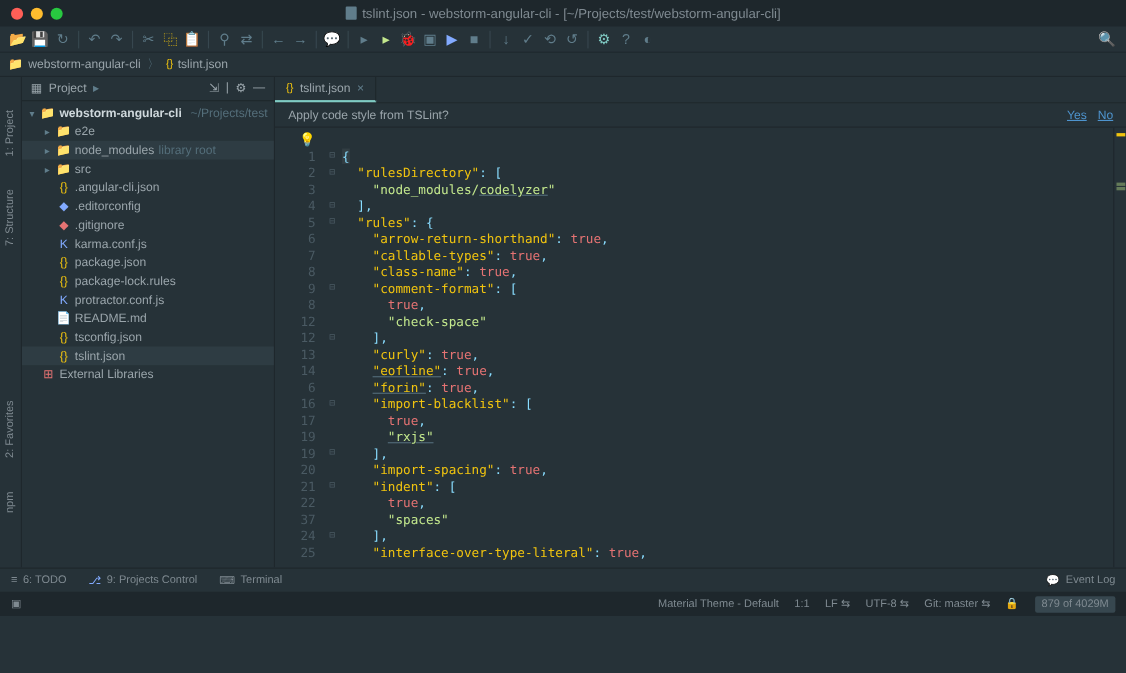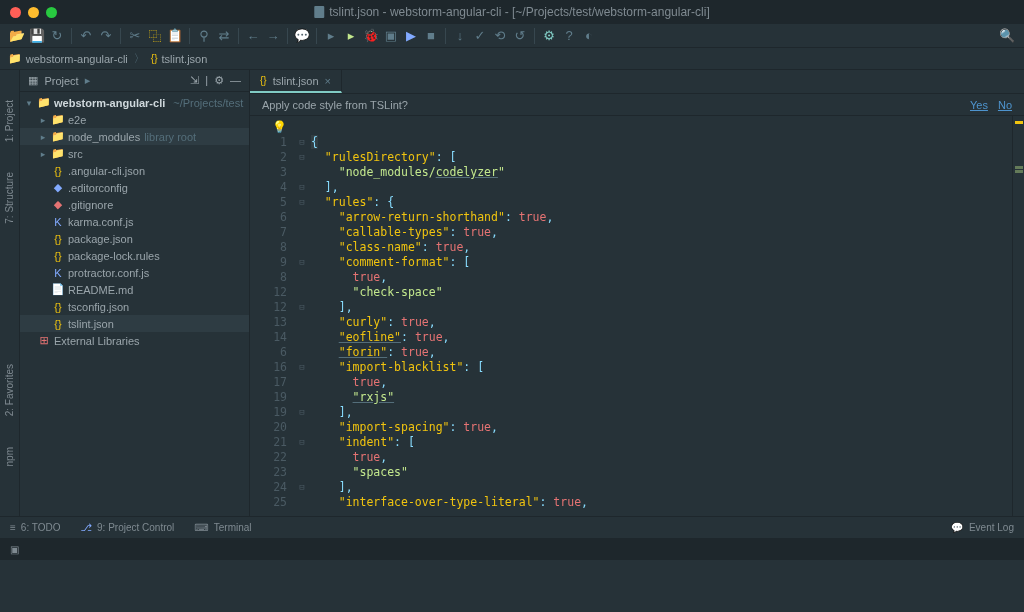--- a/index.html
+++ b/index.html
@@ -415,21 +415,21 @@
             <div>13</div>
             <div>14</div>
             <div>6</div>
             <div>16</div>
             <div>17</div>
             <div>19</div>
             <div>19</div>
             <div>20</div>
             <div>21</div>
             <div>22</div>
-            <div>23</div>
+            <div>37</div>
             <div>24</div>
             <div>25</div>
           </div>
         <div class="fold-col" id="foldcol">
             <div></div>
             <div>⊟</div>
             <div>⊟</div>
             <div></div>
             <div>⊟</div>
             <div>⊟</div>
@@ -494,30 +494,39 @@
 
   </div>
 
   <div class="bottom-tools">
     <span class="bt-item">
         <span>≡</span>
         <span>6: TODO</span>
       </span>
     <span class="bt-item">
         <span style="color:#82aaff">⎇</span>
-        <span>9: Project Control</span>
+        <span>9: Projects Control</span>
       </span>
     <span class="bt-item">
         <span>⌨</span>
         <span>Terminal</span>
       </span>
     <span class="bt-spacer"></span>
     <span class="bt-item">
         <span>💬</span>
         <span>Event Log</span>
       </span>
   </div>
 
   <div class="status-bar">
     <span>▣</span>
+    <div class="right">
+      <span class="status-item">Material Theme - Default</span>
+      <span class="status-item">1:1</span>
+      <span class="status-item">LF ⇆</span>
+      <span class="status-item">UTF-8 ⇆</span>
+      <span class="status-item">Git: master ⇆</span>
+      <span class="status-item" style="color:#f1c40f">🔒</span>
+      <span class="status-item" style="background:#37474F;padding:2px 6px;border-radius:2px">879 of 4029M</span>
+    </div>
   </div>
 
 </div>
 
 </body></html>

